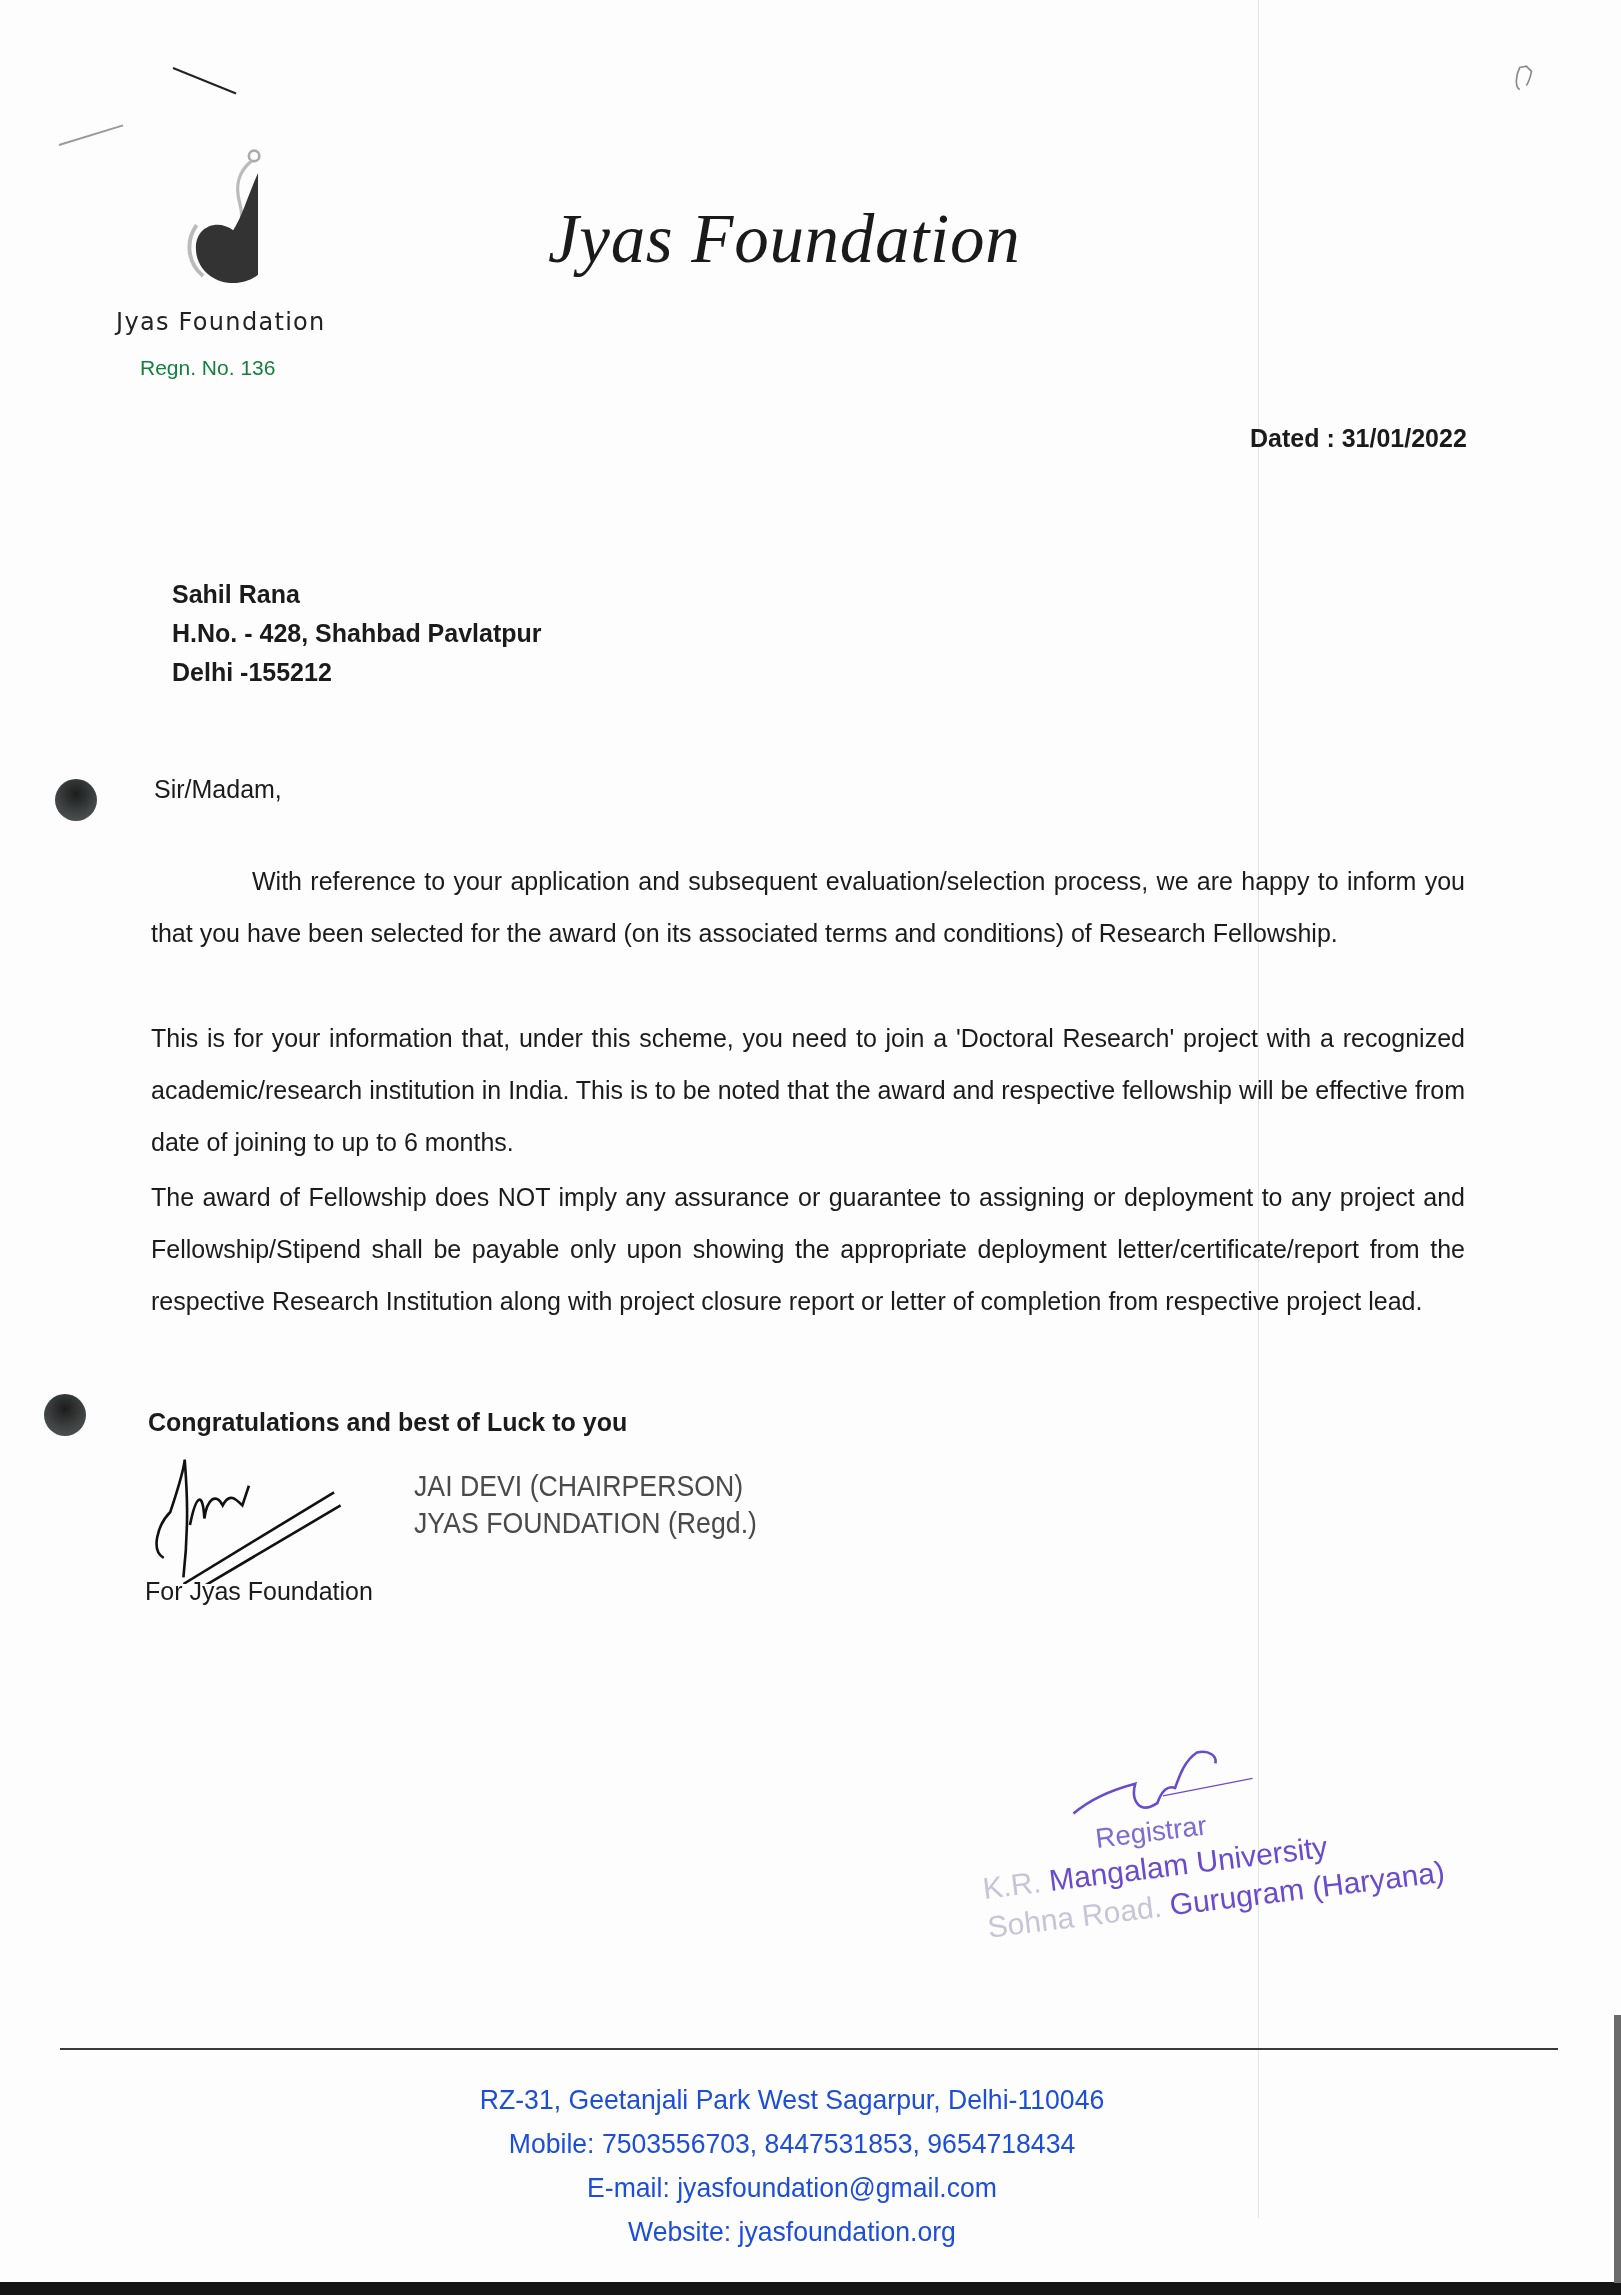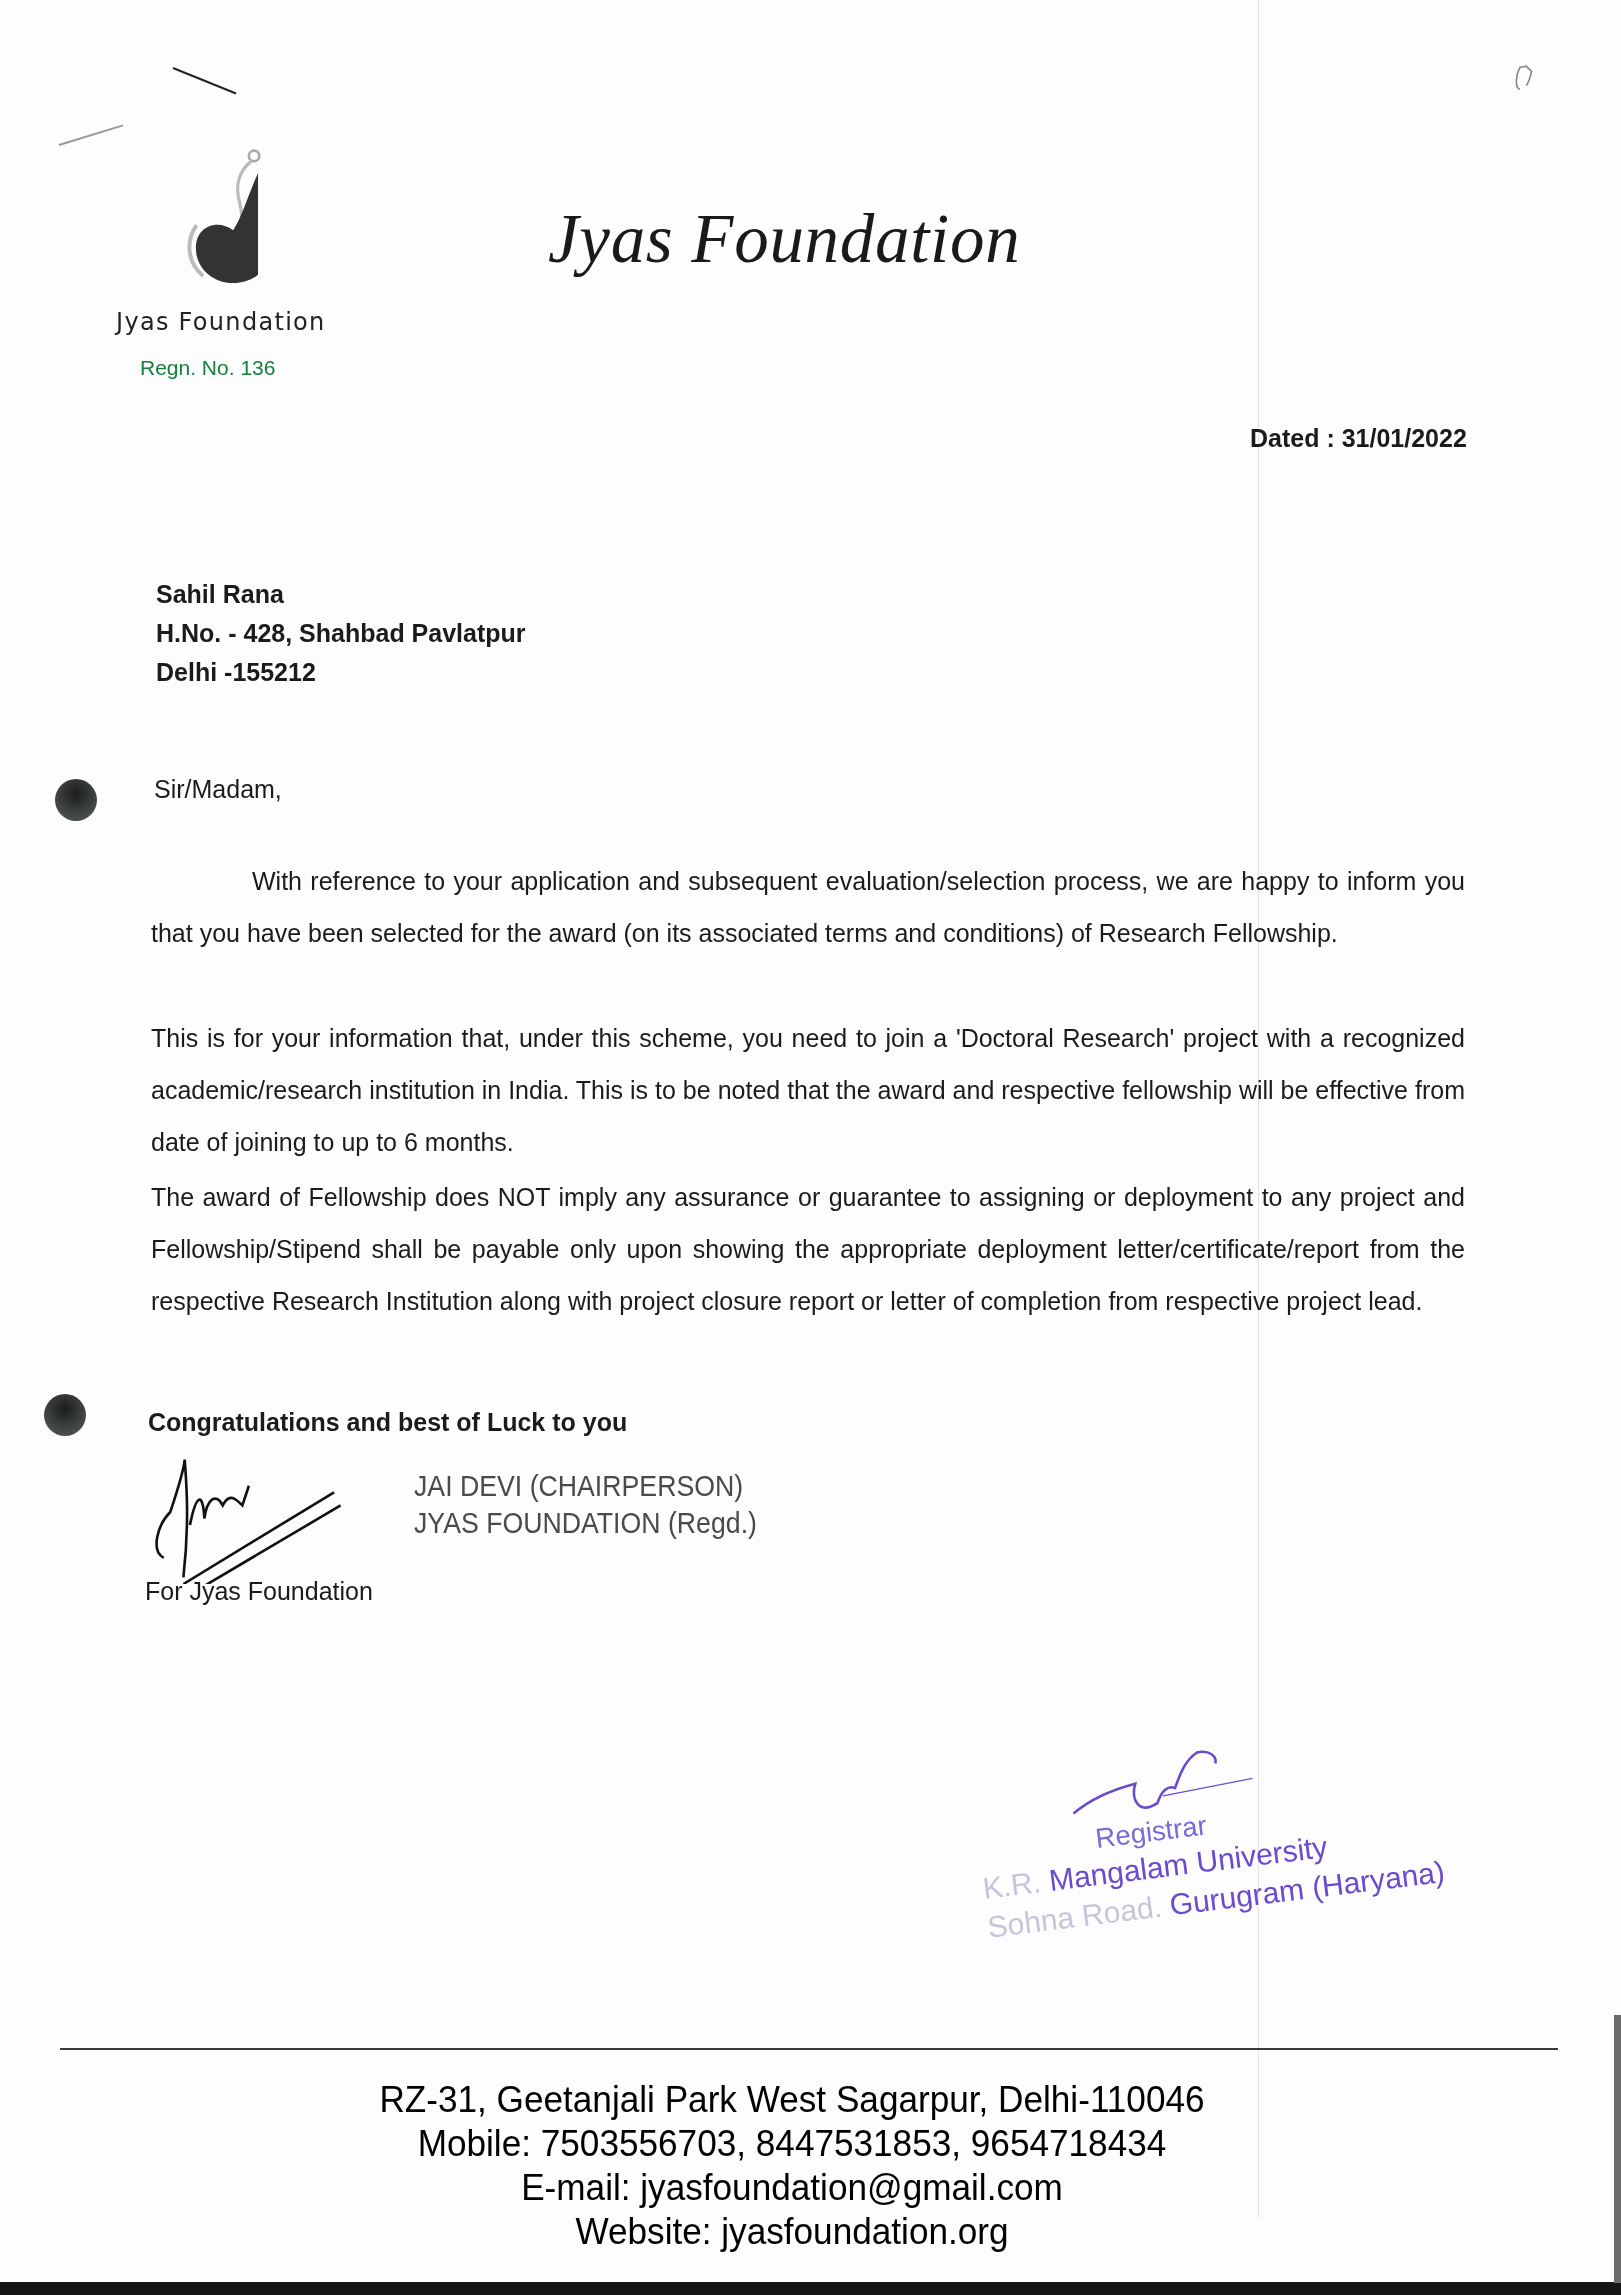--- a/index.html
+++ b/index.html
@@ -39,21 +39,21 @@
     font-family: "Liberation Serif", serif; color: #1a1a1a; letter-spacing: 0.7px;
   }
   .dated {
     left: 1250px; top: 424px; font-size: 25px; font-weight: bold;
     font-family: "Liberation Sans", sans-serif;
   }
 
   
   .txt { font-family: "Liberation Sans", sans-serif; font-size: 25px; color: #1b1b1b; }
   .addr { left: 156px; top: 575px; line-height: 39px; font-weight: bold; }
-  .addr div { white-space: nowrap; }
+  .addr div { white-space: nowrap; margin-left: 16px; }
   .salutation { left: 154px; top: 775px; }
   .para {
     left: 151px; width: 1314px; line-height: 52px; text-align: justify;
   }
   .p1 { top: 855px; text-indent: 101px; }
   .p2 { top: 1012px; }
   .p3 { top: 1171px; }
   .closing { left: 148px; top: 1408px; font-weight: bold; font-size: 25px; }
 
   .sig-block { left: 144px; top: 1453px; width: 236px; height: 131px; }
@@ -73,21 +73,21 @@
   .stamp-line { position: absolute; white-space: nowrap; }
   .stamp-l1 { left: 118px; top: 71px; font-size: 27.5px; color: #7d6ad4; }
   .stamp-l2 { left: 0px; top: 106px; font-size: 30px; }
   .stamp-l3 { left: 0px; top: 145px; font-size: 30px; }
   .faded { color: #c8c4d8; }
 
   
   .footer-rule { left: 60px; top: 2048px; width: 1498px; height: 2px; background: #3a3a3a; }
   .footer {
     left: 0; top: 2078px; width: 1584px; text-align: center;
-    font-family: "Liberation Sans", sans-serif; font-size: 37px; line-height: 44px; color: #000000;
+    font-family: "Liberation Sans", sans-serif; font-size: 28px; line-height: 44px; color: #1d4ed8;
   }
   .footer div { transform: scaleX(0.95); }
 </style>
 </head>
 <body>
 
 <div class="abs scan-fold"></div>
 <div class="abs bottom-edge"></div>
 <div class="abs right-edge"></div>
 <div class="abs punch-hole" style="left:55px; top:779px;"></div>

